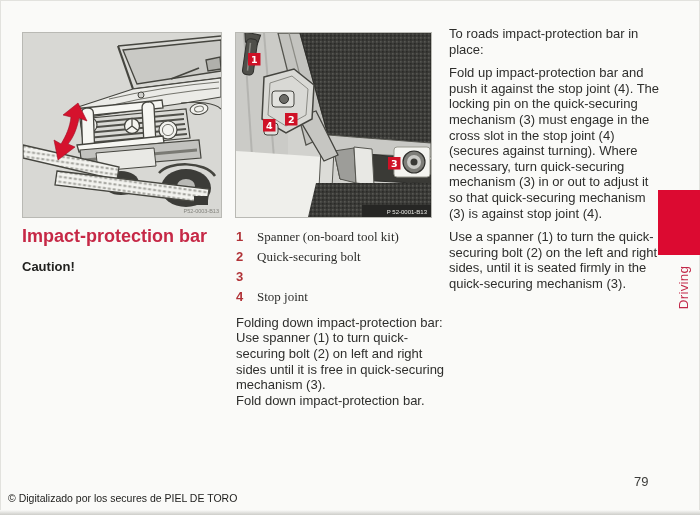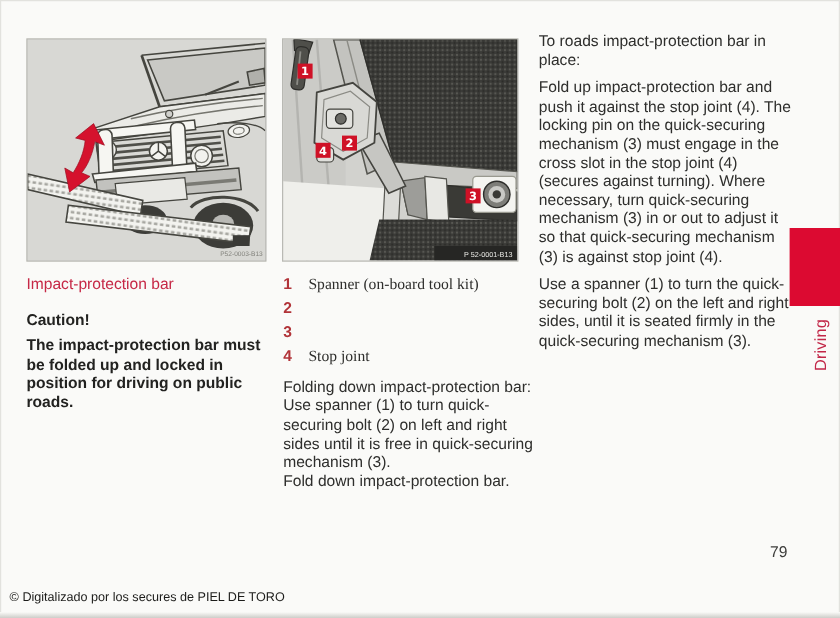--- a/index.html
+++ b/index.html
@@ -16,21 +16,21 @@
   }
   .fig svg { display:block; }
   #fig-front { left:22px; top:32px; width:200px; height:186px; }
   #fig-mech  { left:235px; top:32px; width:197px; height:186px; }
 
   .col { position:absolute; font-size:13px; line-height:15.6px; }
   #col-left  { left:22px;  top:229px; width:206px; }
   #col-mid   { left:236px; top:229px; width:210px; }
   #col-right { left:449px; top:26px;  width:213px; }
 
-  .red-heading { color:#c62846; font-weight:normal; font-size:13px; margin:0 0 14px 0; }
+  .red-heading { color:#c62846; font-weight:bold; font-size:18px; margin:0 0 14px 0; }
   .bold-title  { font-weight:bold; color:#222220; margin:0 0 6px 0; }
   .bold-body   { font-weight:bold; color:#222220; margin:0; }
 
   .legend-row { display:flex; margin-bottom:4.5px; }
   .legend-num { color:#b13338; font-weight:bold; width:21px; flex:0 0 21px; }
   .legend-label { color:#2e2e2c;font-family:Liberation Serif, serif; }
   .folding-block { margin-top:10px; }
   .para { margin:0 0 8px 0; }
 
   .side-tab {
@@ -39,22 +39,22 @@
   }
   .side-label {
     position:absolute; left:664px; top:256px; width:40px; height:62px;
     display:flex; align-items:center; justify-content:center;
   }
   .side-label span {
     transform:rotate(-90deg); white-space:nowrap;
     color:#c22748; font-size:13.5px; letter-spacing:0.2px;
   }
 
-  .page-number { position:absolute; left:634px; top:452px; width:30px;
-    text-align:center; font-size:13px; color:#3c3c3a; }
+  .page-number { position:absolute; left:634px; top:474px; width:30px;
+    text-align:left; font-size:13px; color:#3c3c3a; }
   .watermark { position:absolute; left:8px; top:492px; font-size:10.5px; color:#1c1c1a; }
   .bottom-edge { position:absolute; left:0; bottom:0; width:700px; height:5px;
     background:linear-gradient(#fafaf8, #cdcdc9); }
 </style>
 </head>
 <body>
 
 <div class="page">
 
   <div class="fig" id="fig-front">
@@ -214,30 +214,30 @@
       </g>
 
       <rect x="126" y="172" width="69" height="12" fill="#262624"></rect>
       <text x="191" y="181" text-anchor="end" font-size="6" fill="#e8e8e4">P 52-0001-B13</text>
     </svg>
   </div>
 
   <div class="col" id="col-left">
     <p class="red-heading">Impact-protection bar</p>
     <p class="bold-title">Caution!</p>
-    <p class="bold-body">The impact-protection bar must be folded up and locked in position for driving on public roads.</p>
   </div>
 
   <div class="col" id="col-mid">
     <div class="legend-row">
       <span class="legend-num">1</span>
       <span class="legend-label">Spanner (on-board tool kit)</span>
     </div>
     <div class="legend-row">
       <span class="legend-num">2</span>
+      <span class="legend-label">Quick-securing bolt</span>
     </div>
     <div class="legend-row">
       <span class="legend-num">3</span>
     </div>
     <div class="legend-row">
       <span class="legend-num">4</span>
       <span class="legend-label">Stop joint</span>
     </div>
     <div class="folding-block">
       <div>Folding down impact-protection bar:</div>

